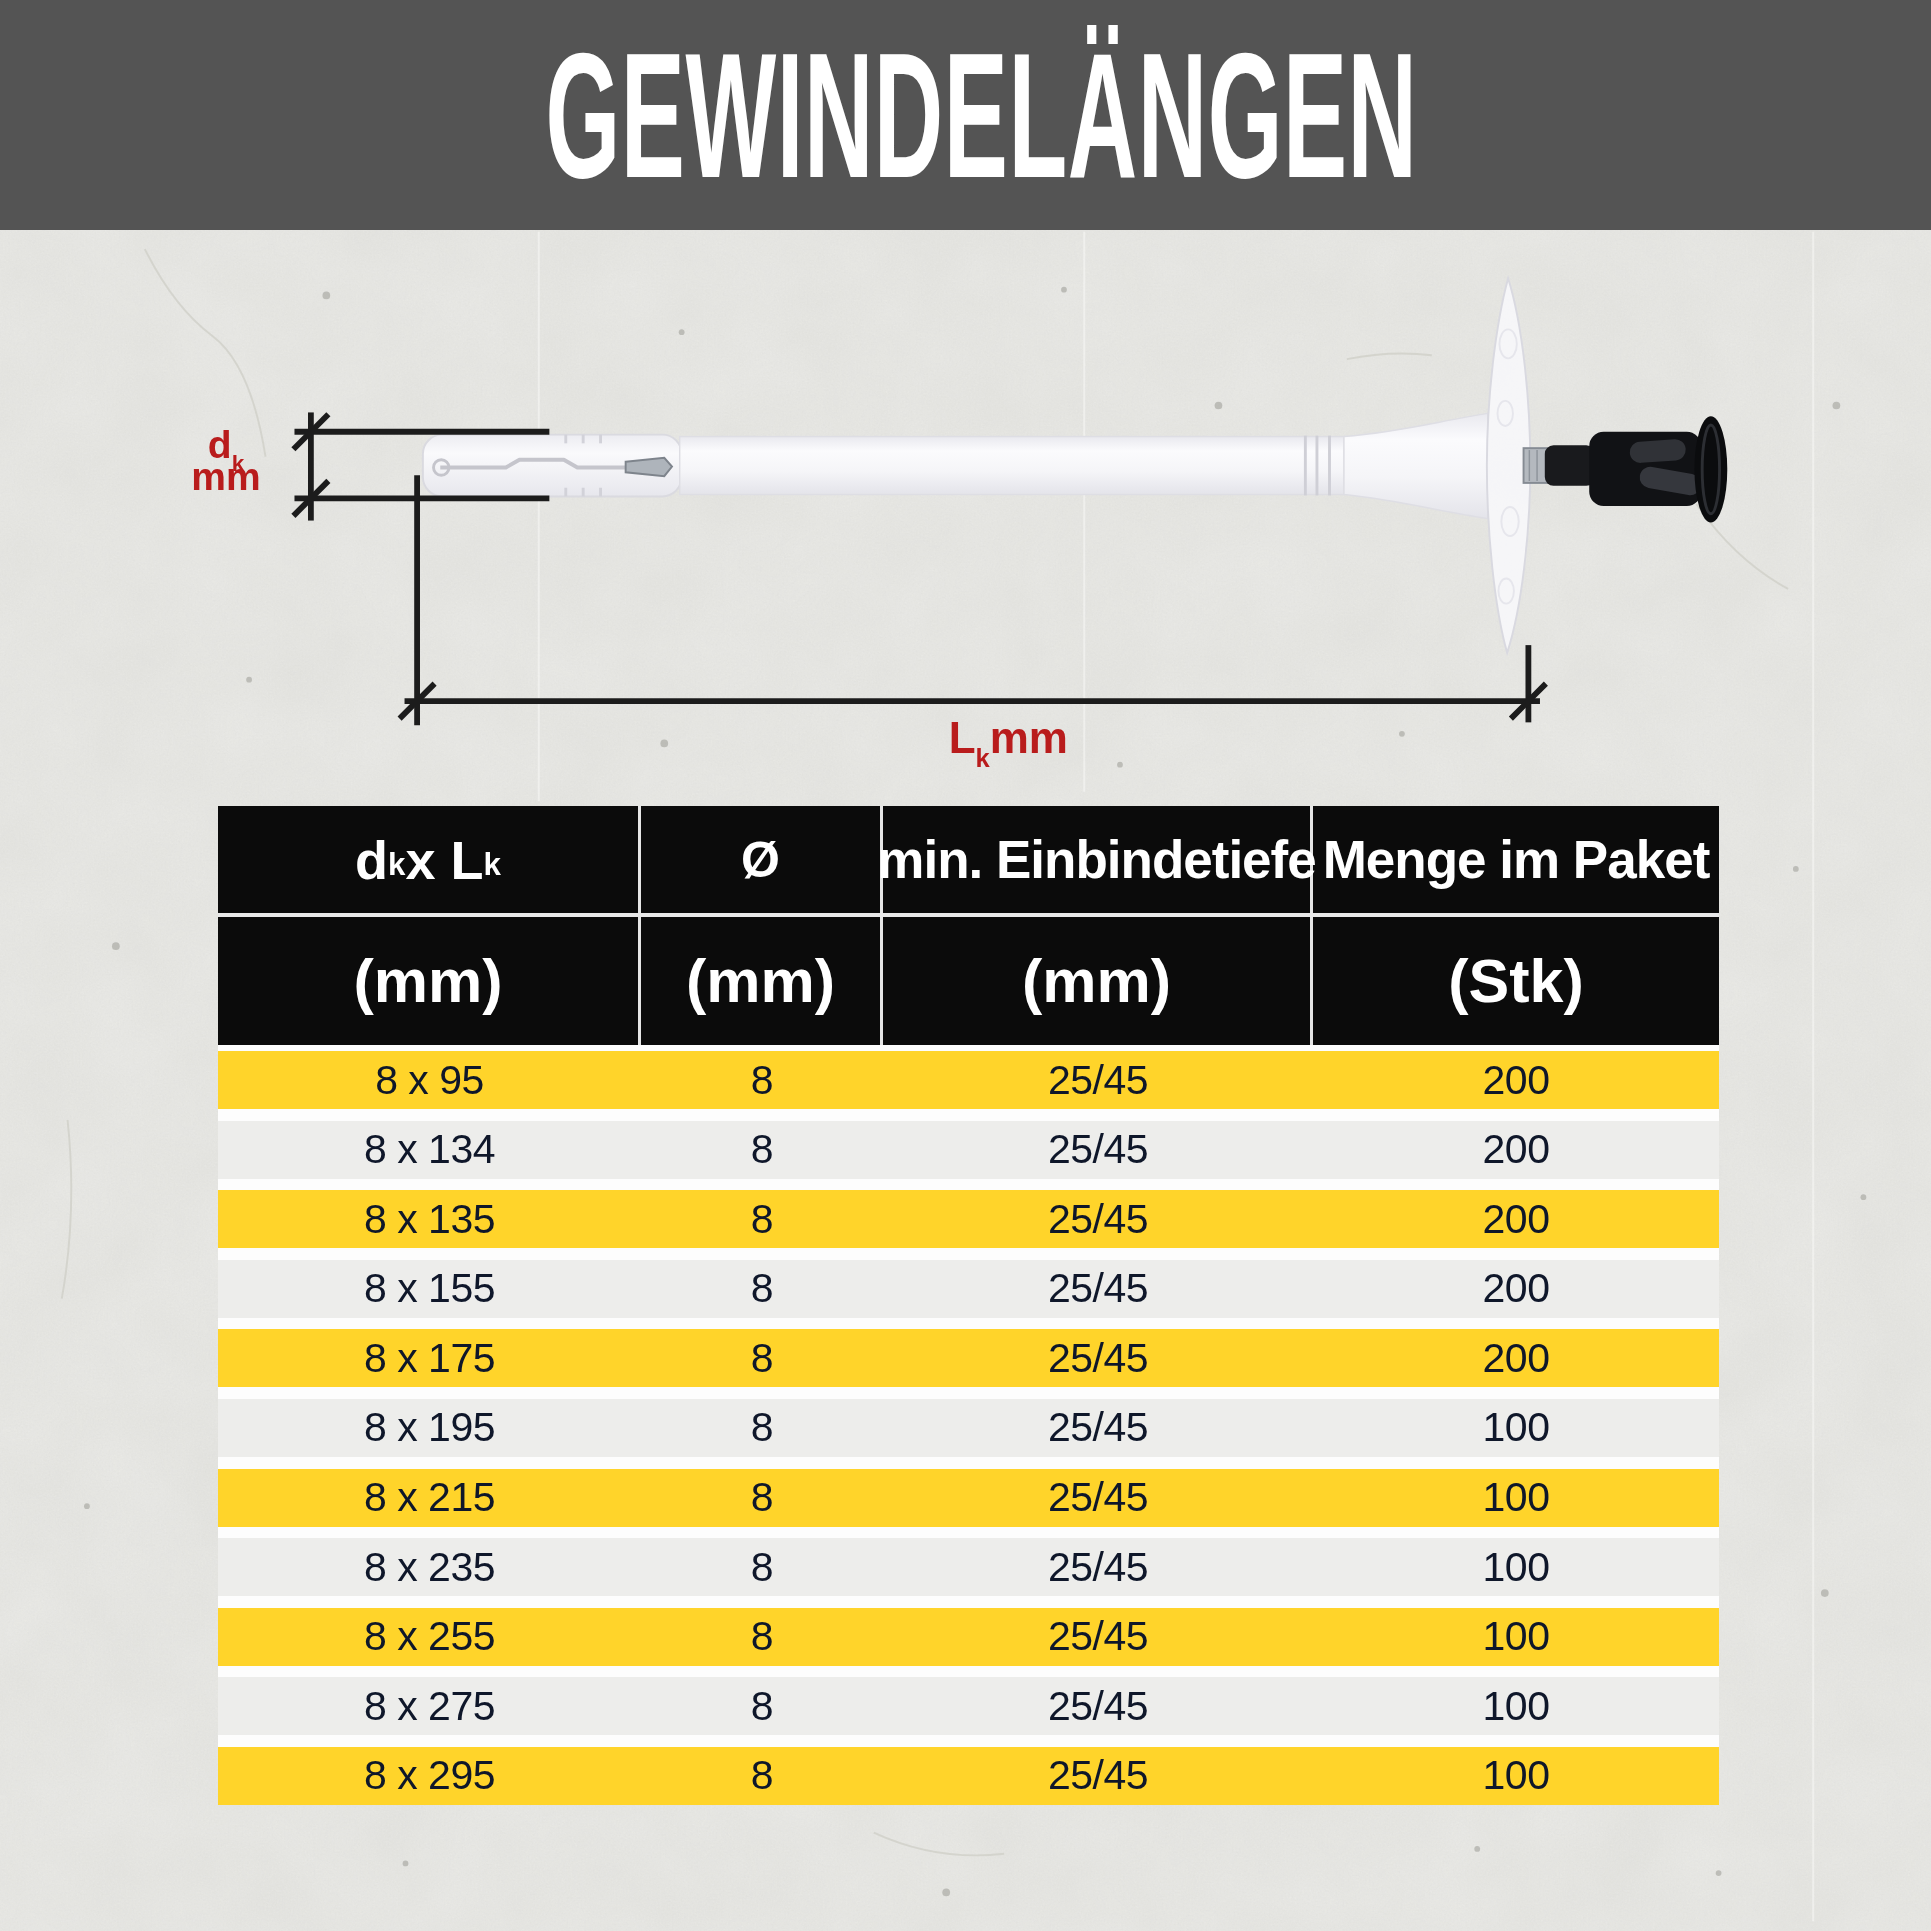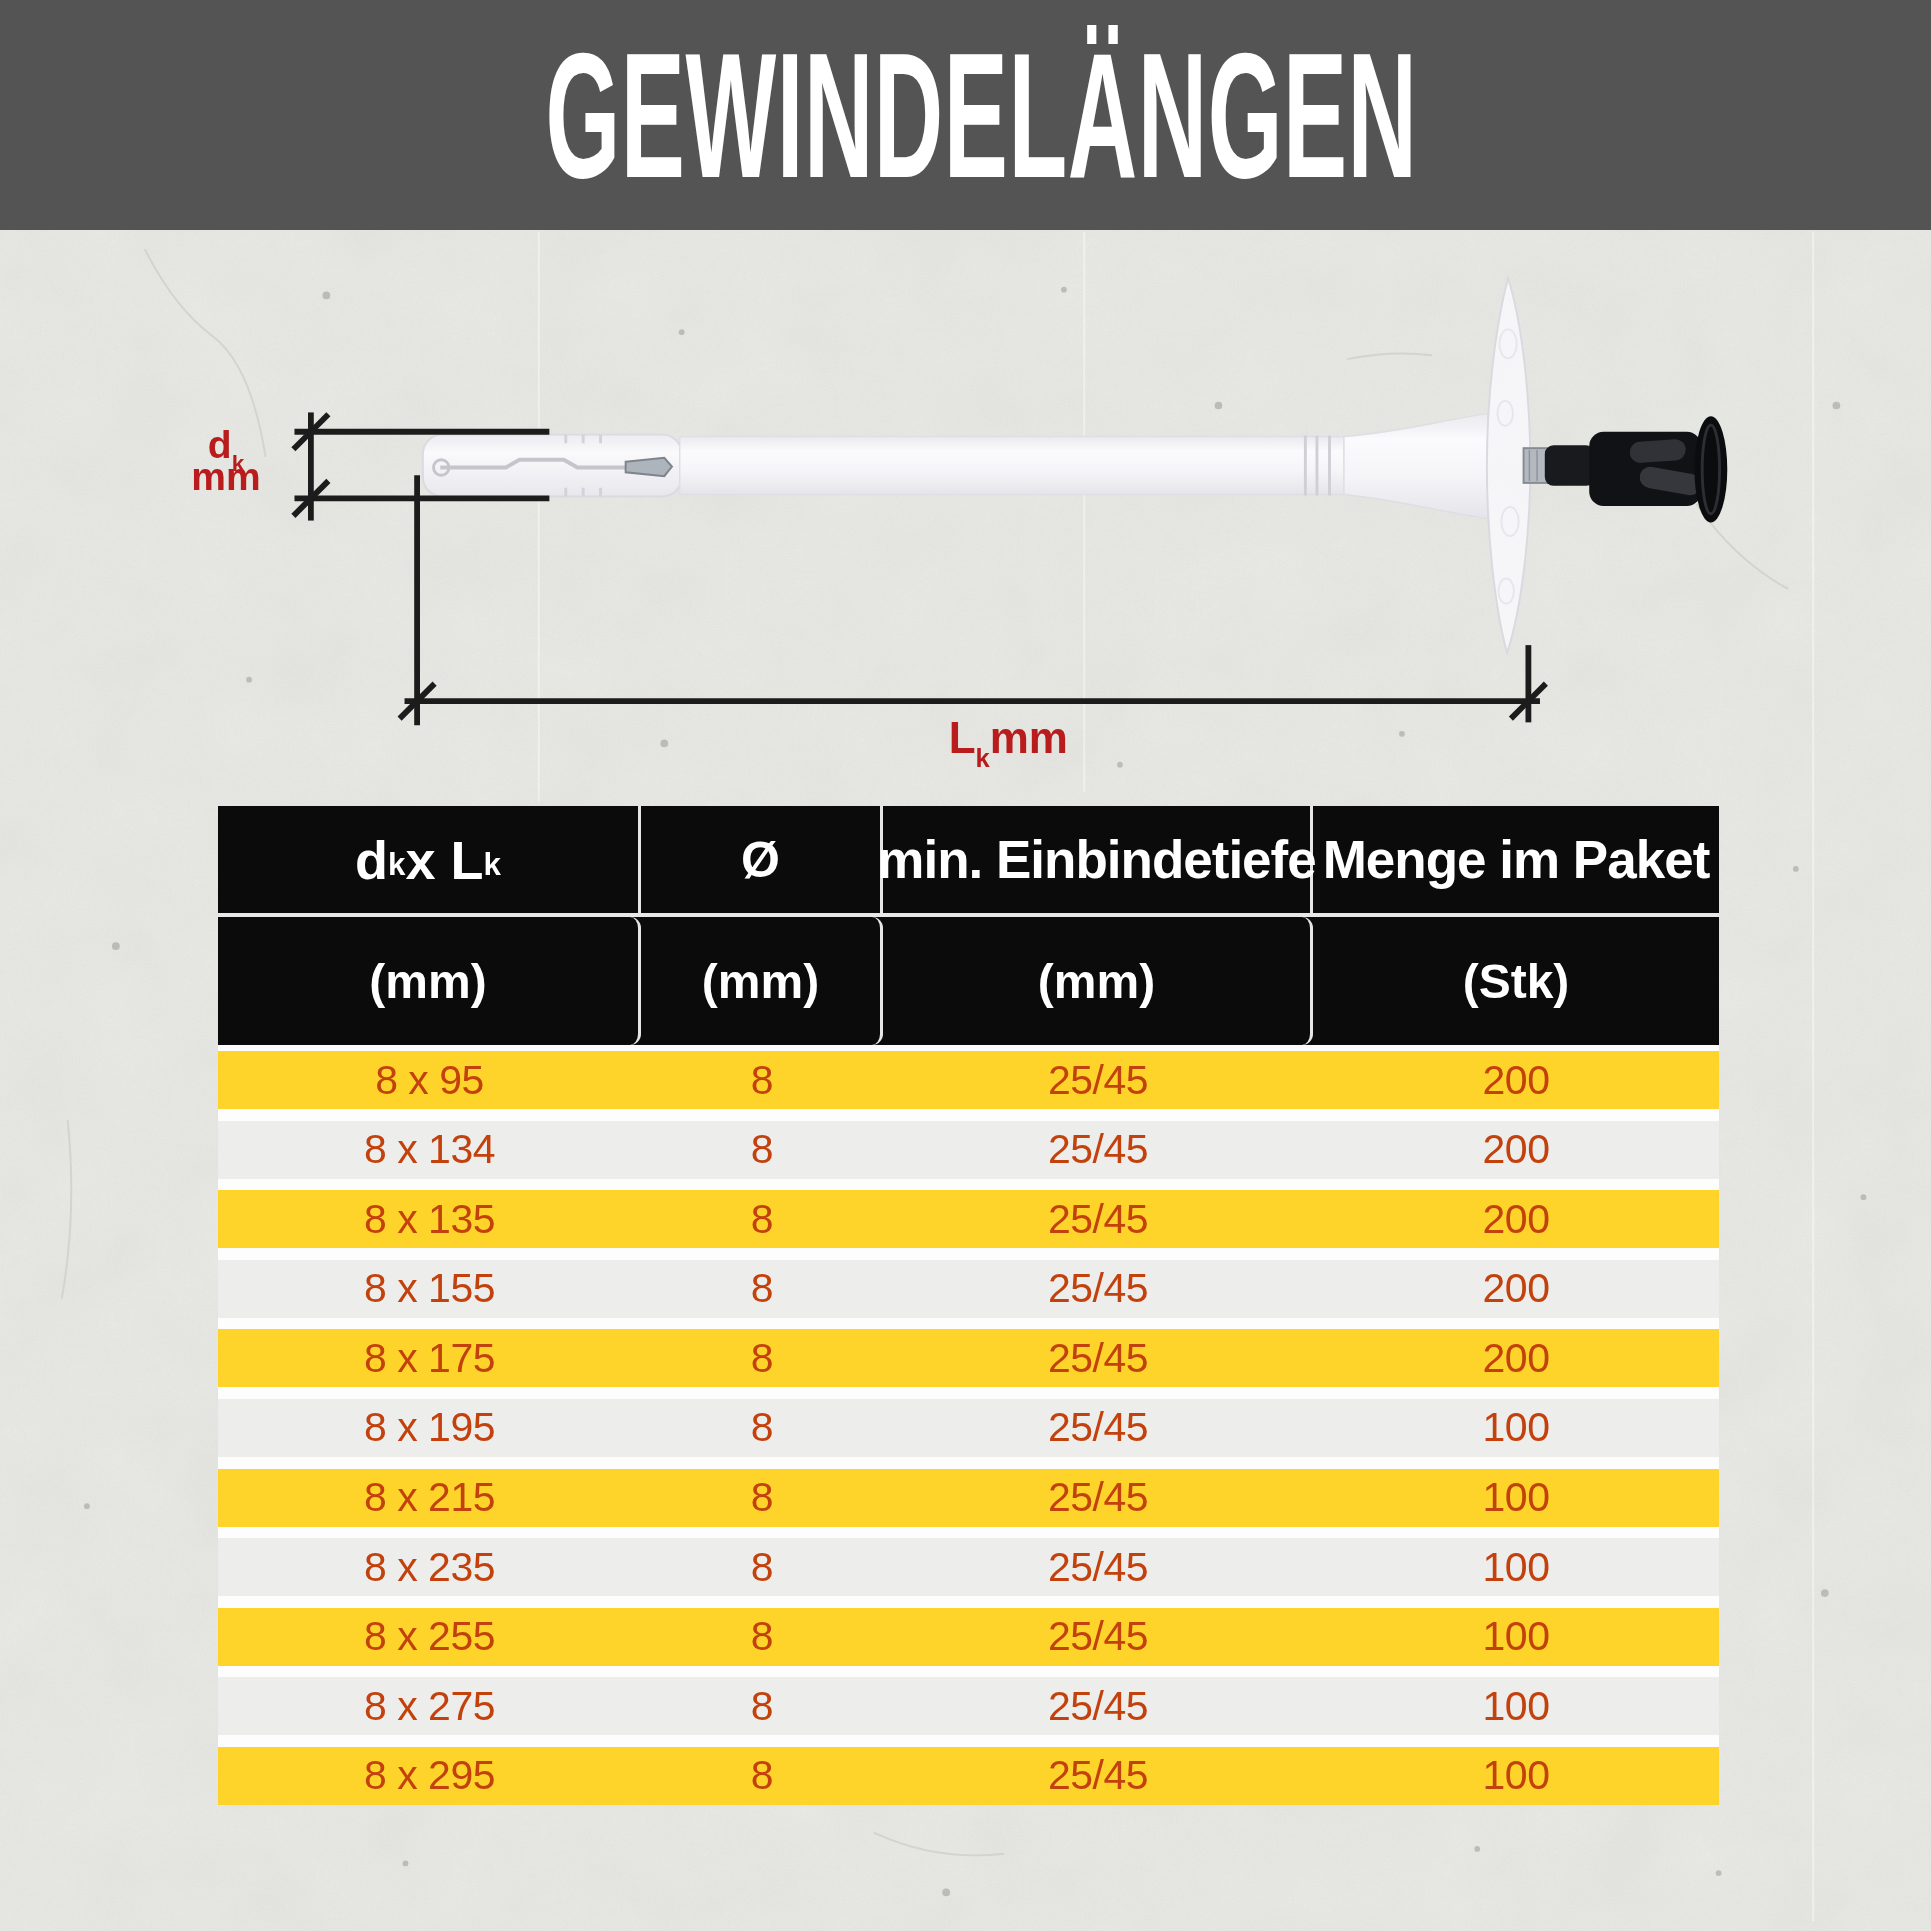--- a/index.html
+++ b/index.html
@@ -38,33 +38,33 @@
   .hrow2 { height:134px; border-bottom:6.8px solid #fdfdfd; }
   .th {
     display:flex; align-items:center; justify-content:center;
     color:#ffffff; font-weight:bold; box-sizing:border-box;
     border-right:3.9px solid #e6e6e6; white-space:nowrap;
   }
   .th.last { border-right:none; }
   .th-size { font-size:54px; }
   .th-dia  { font-size:50px; }
   .th-txt  { font-size:53px; letter-spacing:-1px; }
-  .hrow2 .th { font-size:48px;border-radius:11px; }
+  .hrow2 .th { font-size:61px; }
 
   .tbody { background:#fdfdfd; }
   .tr {
     display:grid; grid-template-columns:423px 242px 430px 406px;
     height:58px; margin-bottom:11.6px;
   }
   .tr:last-child { margin-bottom:0; }
   .tr.y { background:#ffd42a; }
   .tr.g { background:#ededeb; }
   .td {
     display:flex; align-items:center; justify-content:center;
-    font-size:41px; color:#c2410c; letter-spacing:-0.5px;
+    font-size:41px; color:#0f172a; letter-spacing:-0.5px;
   }
 </style>
 </head>
 <body>
 
 <div class="page">
 
   <svg class="bg-svg" width="1931" height="1931" viewBox="0 0 2000 2000" aria-hidden="true">
     <defs>
       <filter id="blotch" x="0" y="0" width="100%" height="100%">

